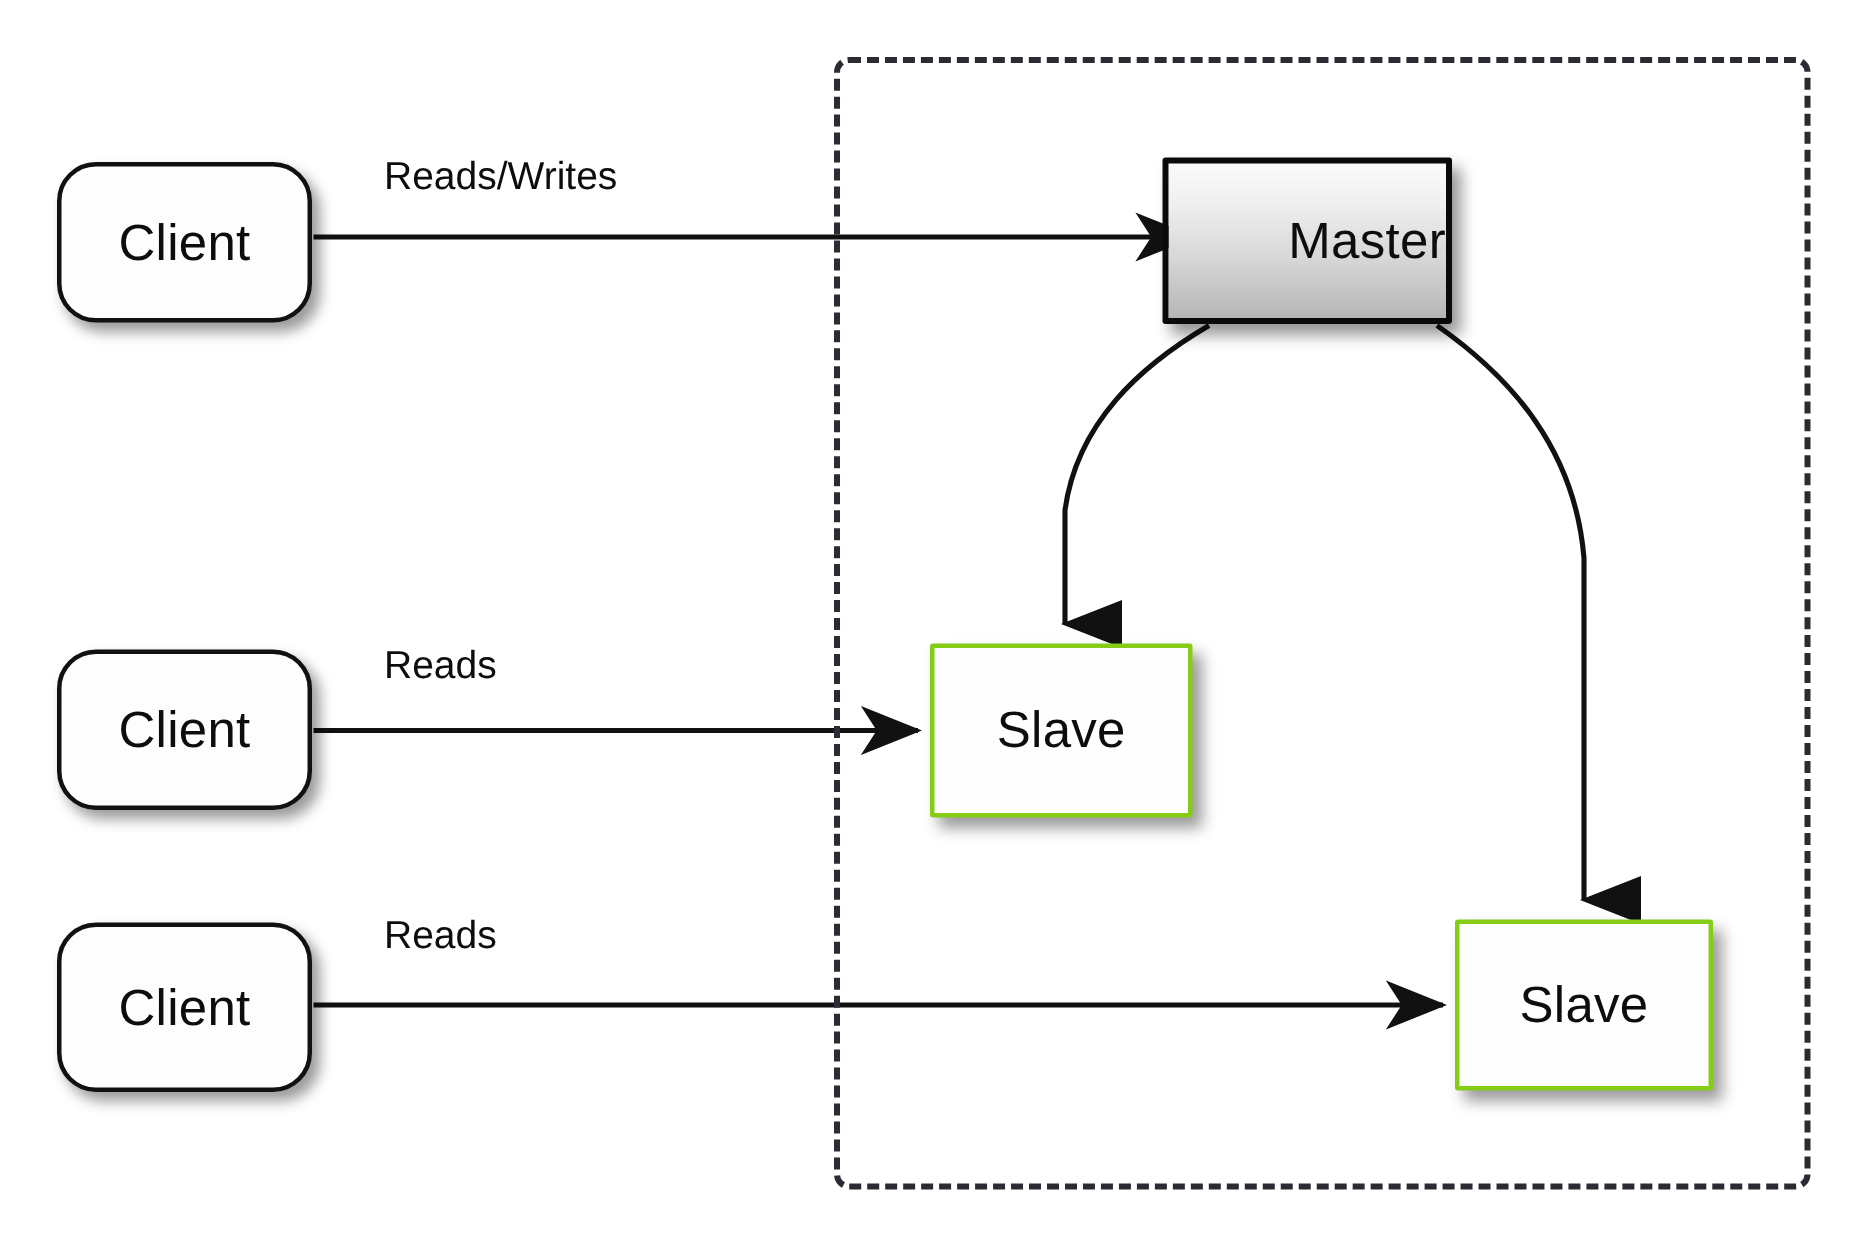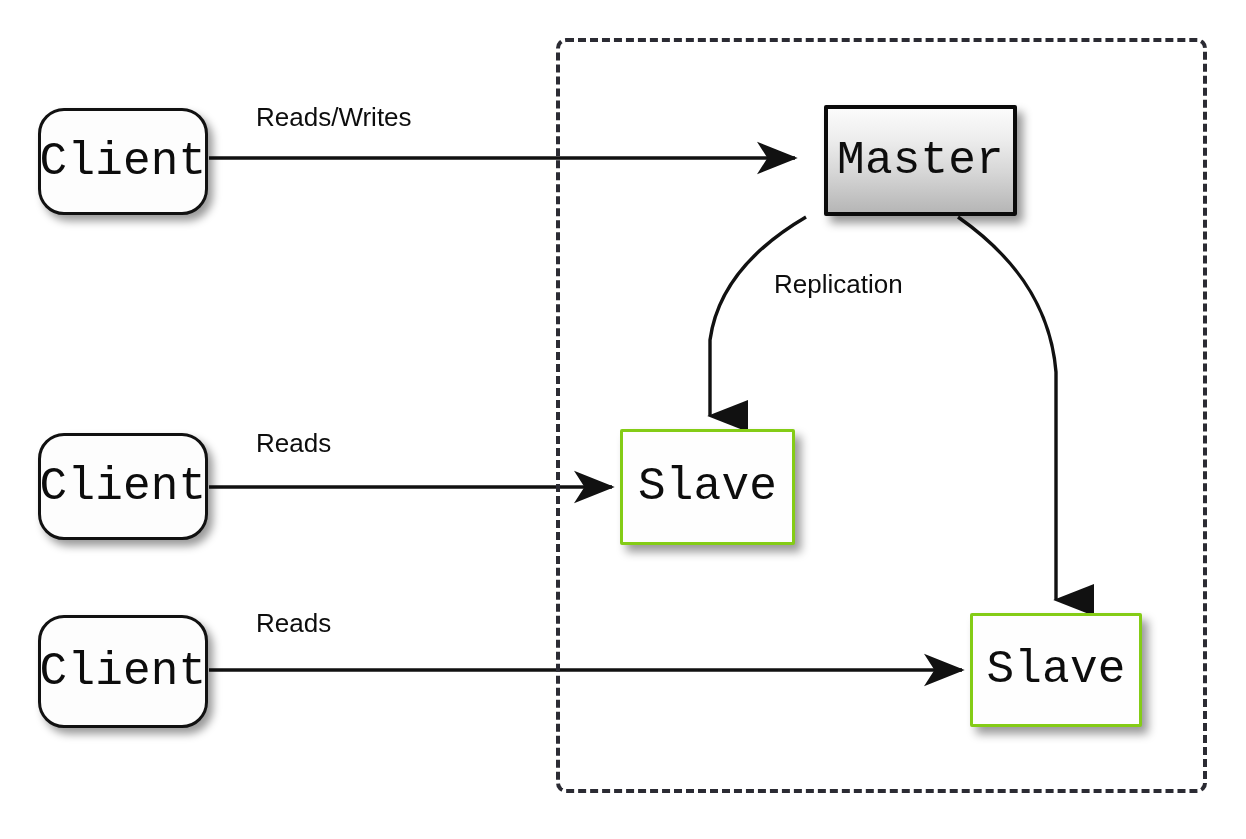--- a/index.html
+++ b/index.html
@@ -31,26 +31,25 @@
   .node {
     position: absolute;
     box-sizing: border-box;
     display: flex;
     align-items: center;
     justify-content: center;
     color: #000000;
     z-index: 3;
   }
   .node-label {
-    font-size: 46px;
+    font-size: 34px;
     line-height: 1;
     letter-spacing: 0.2px;
     color: #0d0d0d;
     white-space: nowrap;
-    font-family: Liberation Mono, monospace;
   }
 
   .client-node {
     background: #fdfdfd;
     border: 3px solid #111111;
     border-radius: 26px;
     box-shadow: 5px 6px 9px rgba(0,0,0,0.40);
   }
 
   .master-node {
@@ -120,33 +119,32 @@
   </div>
 
   <div class="node client-node" style="left:38px; top:433px; width:170px; height:107px;">
     <span class="node-label">Client</span>
   </div>
 
   <div class="node client-node" style="left:38px; top:615px; width:170px; height:113px;">
     <span class="node-label">Client</span>
   </div>
 
-  <div class="node master-node" style="left:824px; top:105px; width:193px; height:111px;">
+  <div class="node master-node" style="left:775px; top:105px; width:193px; height:111px;justify-content:flex-end;">
     <span class="node-label">Master</span>
   </div>
 
   <div class="node slave-node" style="left:620px; top:429px; width:175px; height:116px;">
     <span class="node-label">Slave</span>
   </div>
 
   <div class="node slave-node" style="left:970px; top:613px; width:172px; height:114px;">
     <span class="node-label">Slave</span>
   </div>
 
   <div class="edge-label" style="left:256px; top:104px;">Reads/Writes</div>
 
   <div class="edge-label" style="left:256px; top:430px;">Reads</div>
 
   <div class="edge-label" style="left:256px; top:610px;">Reads</div>
 
-  <div class="edge-label" style="left:774px; top:271px;">Replication</div>
 
 </div>
 
 </body></html>

